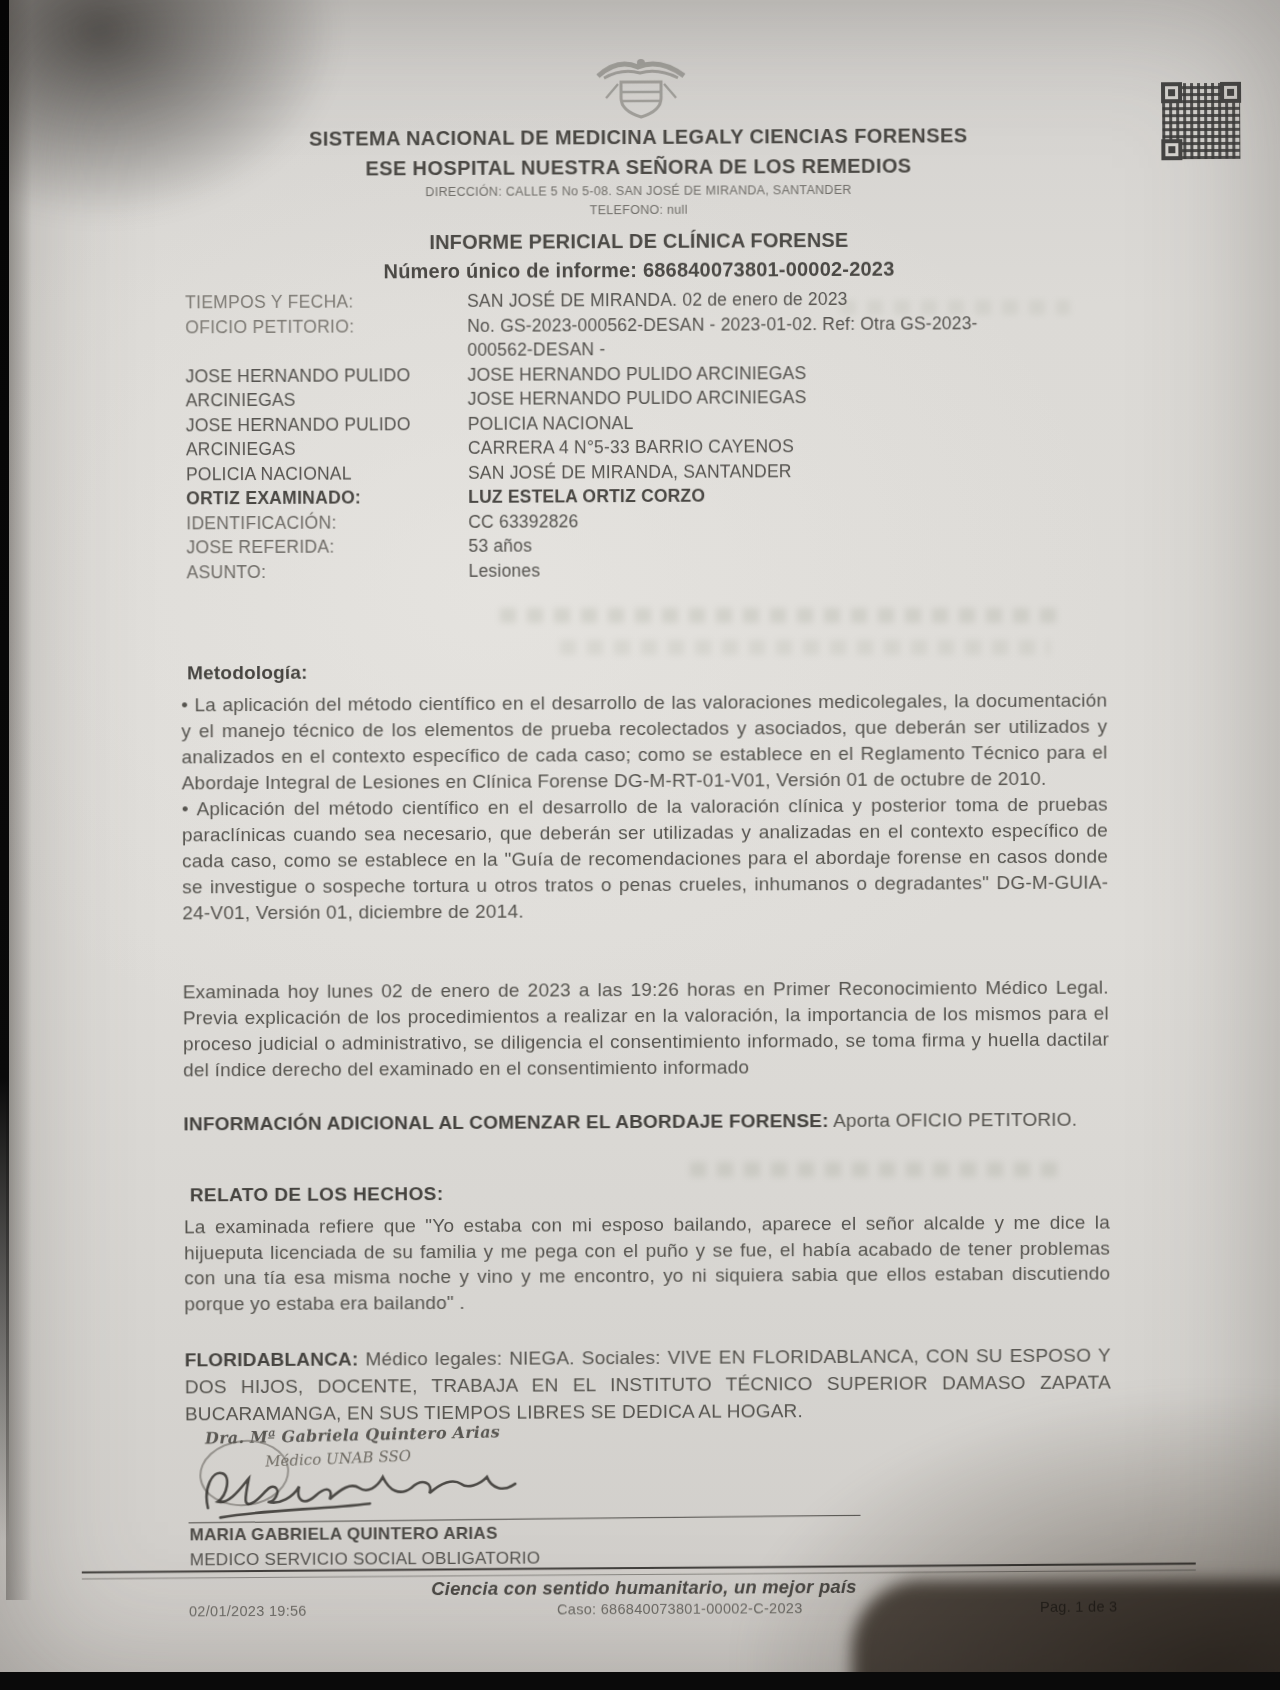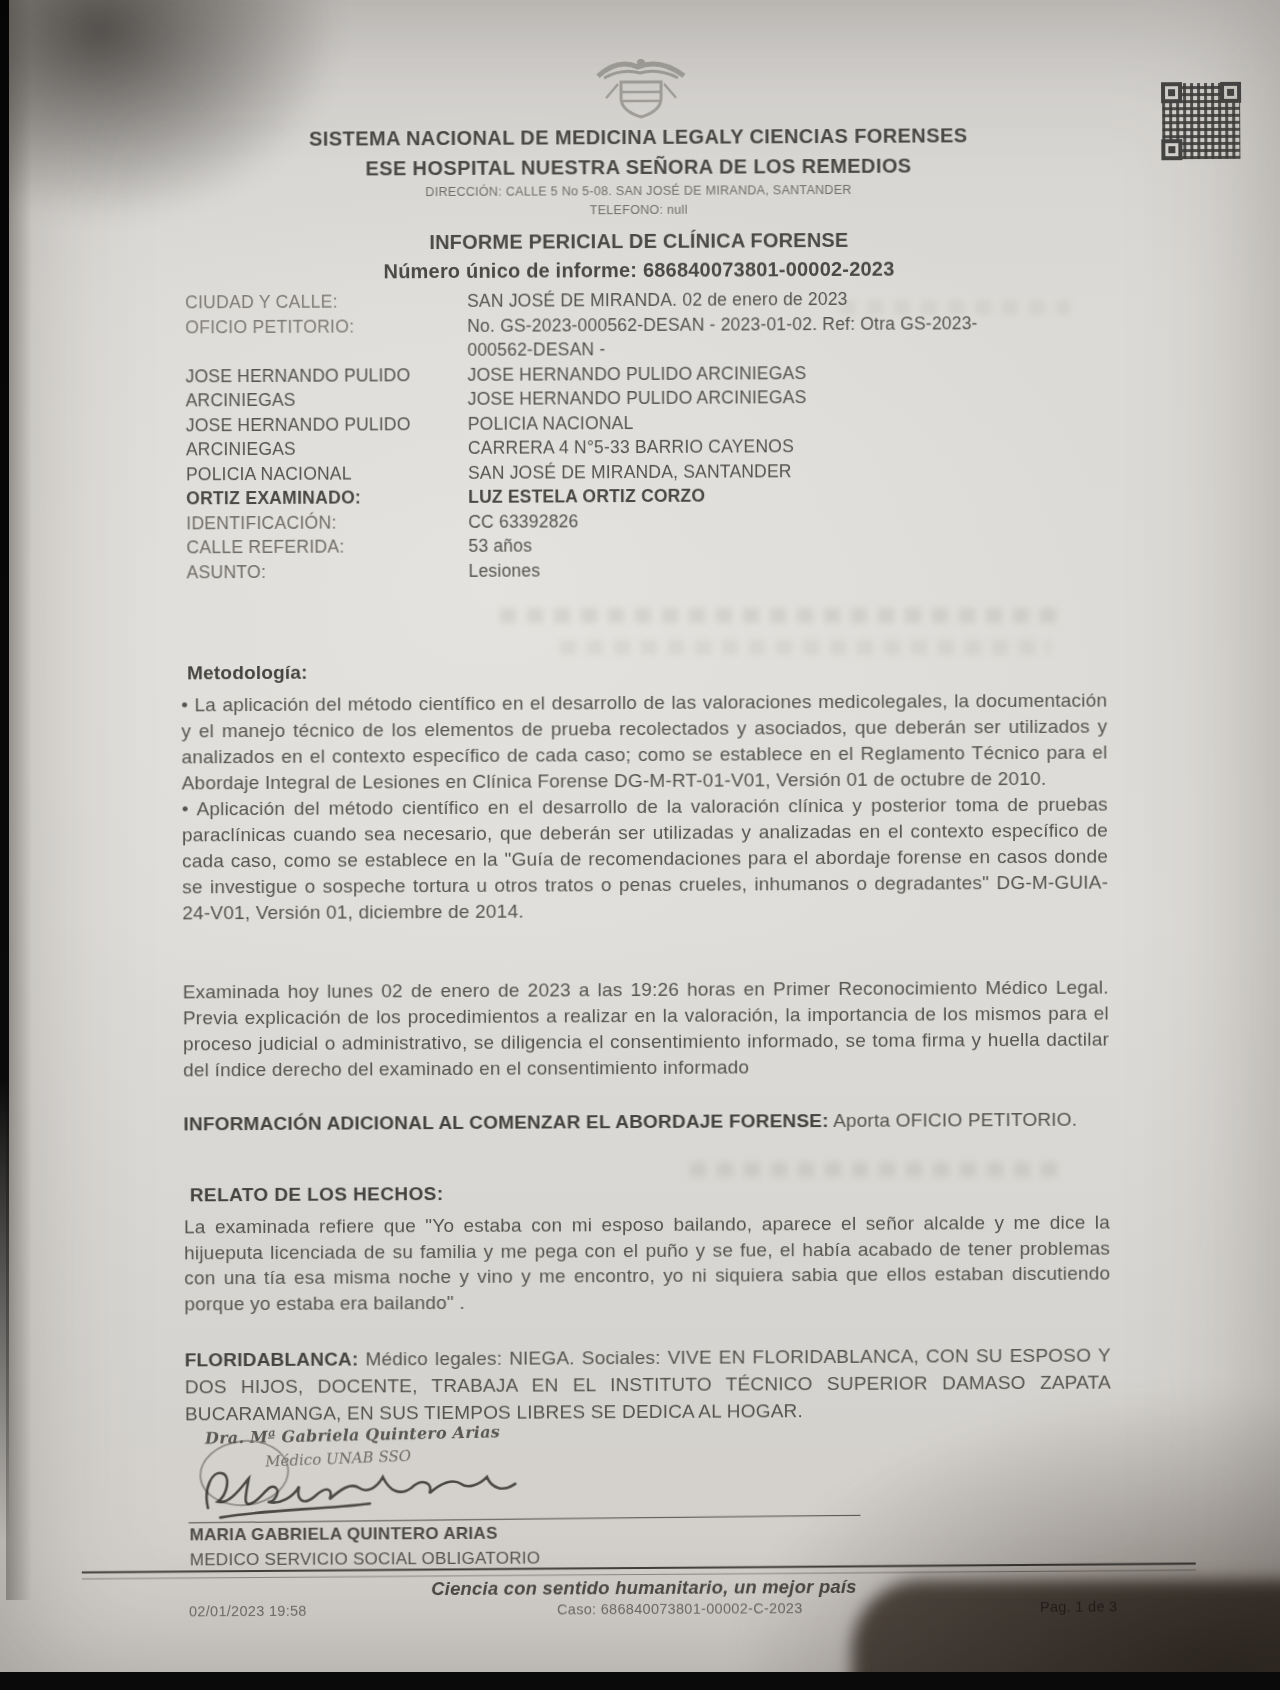--- a/index.html
+++ b/index.html
@@ -129,21 +129,21 @@
     <div class="hdr txt">
       <div class="org">SISTEMA NACIONAL DE MEDICINA LEGALY CIENCIAS FORENSES</div>
       <div class="org">ESE HOSPITAL NUESTRA SEÑORA DE LOS REMEDIOS</div>
       <div class="small">DIRECCIÓN: CALLE 5 No 5-08. SAN JOSÉ DE MIRANDA, SANTANDER</div>
       <div class="small">TELEFONO: null</div>
       <div class="rpt">INFORME PERICIAL DE CLÍNICA FORENSE</div>
       <div class="num">Número único de informe: 686840073801-00002-2023</div>
     </div>
 
     <div class="meta txt">
-      <div class="lab">CIUDAD Y CALLE:</div>
+      <div class="lab">TIEMPOS Y FECHA:</div>
       <div class="val">SAN JOSÉ DE MIRANDA. 02 de enero de 2023</div>
 
       <div class="lab">OFICIO PETITORIO:</div>
       <div class="val">
         <div>No. GS-2023-000562-DESAN - 2023-01-02. Ref: Otra GS-2023-</div>
         <div>000562-DESAN -</div>
       </div>
 
       <div class="val">
         <div>JOSE HERNANDO PULIDO ARCINIEGAS</div>
@@ -158,21 +158,21 @@
         <div>CARRERA 4 N°5-33 BARRIO CAYENOS</div>
         <div>SAN JOSÉ DE MIRANDA, SANTANDER</div>
       </div>
 
       <div class="lab boldrow">ORTIZ EXAMINADO:</div>
       <div class="val boldrow">LUZ ESTELA ORTIZ CORZO</div>
 
       <div class="lab mid">IDENTIFICACIÓN:</div>
       <div class="val">CC 63392826</div>
 
-      <div class="lab mid">CALLE REFERIDA:</div>
+      <div class="lab mid">JOSE REFERIDA:</div>
       <div class="val">53 años</div>
 
       <div class="lab mid">ASUNTO:</div>
       <div class="val">Lesiones</div>
     </div>
 
     <div id="methodology-heading" class="txt">Metodología:</div>
     <div id="methodology" class="body-txt txt">
       <p>• La aplicación del método científico en el desarrollo de las valoraciones medicolegales, la documentación y el manejo técnico de los elementos de prueba recolectados y asociados, que deberán ser utilizados y analizados en el contexto específico de cada caso; como se establece en el Reglamento Técnico para el Abordaje Integral de Lesiones en Clínica Forense DG-M-RT-01-V01, Versión 01 de octubre de 2010.</p>
       <p>• Aplicación del método científico en el desarrollo de la valoración clínica y posterior toma de pruebas paraclínicas cuando sea necesario, que deberán ser utilizadas y analizadas en el contexto específico de cada caso, como se establece en la "Guía de recomendaciones para el abordaje forense en casos donde se investigue o sospeche tortura u otros tratos o penas crueles, inhumanos o degradantes" DG-M-GUIA-24-V01, Versión 01, diciembre de 2014.</p>
@@ -201,21 +201,21 @@
           <path d="M20,58 C60,52 120,54 170,50"></path>
         </g>
       </svg>
     </div>
     <div id="sig-line"></div>
     <div id="sig-name" class="txt">MARIA GABRIELA QUINTERO ARIAS</div>
     <div id="sig-role" class="txt">MEDICO SERVICIO SOCIAL OBLIGATORIO</div>
 
     <div id="dbl-rule"></div>
     <div id="slogan" class="txt">Ciencia con sentido humanitario, un mejor país</div>
-    <div id="f-date" class="footer-item">02/01/2023 19:58</div>
+    <div id="f-date" class="footer-item">02/01/2023 19:56</div>
     <div id="f-case" class="footer-item">Caso: 686840073801-00002-C-2023</div>
     <div id="f-page" class="footer-item">Pag. 1 de 3</div>
 
   </div>
 
   <div id="bleed1" class="bleed"></div>
   <div id="bleed2" class="bleed"></div>
   <div id="bleed3" class="bleed"></div>
   <div id="bleed4" class="bleed"></div>
 

